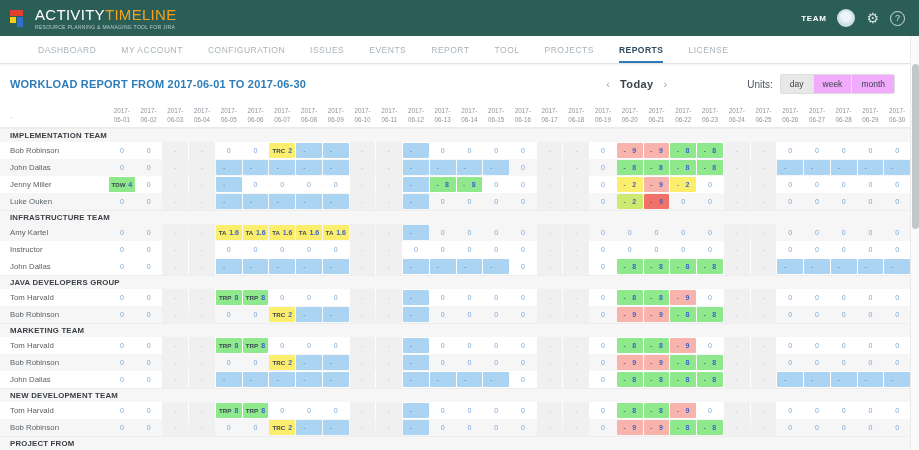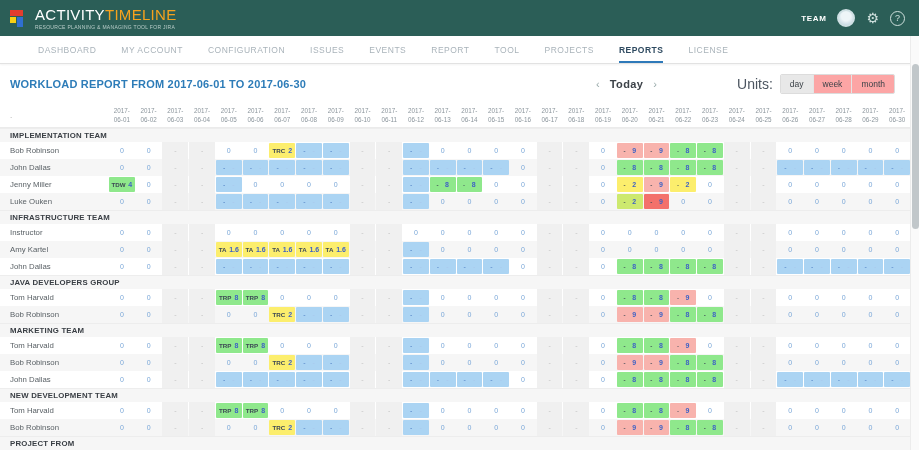--- a/index.html
+++ b/index.html
@@ -34,23 +34,23 @@
   .nav-item { font-size:8.5px; color:#a9b3ba; letter-spacing:.5px; display:flex; align-items:center;
               border-bottom:2px solid transparent; padding-top:2px; cursor:pointer; }
   .nav-item.active { color:#2e4a60; font-weight:bold; border-bottom-color:#2e79b9; }
   
   .toolbar { height:40px; display:flex; align-items:center; padding:0 24px 0 10px; }
   .page-title { font-size:11px; font-weight:bold; color:#2d7cb8; letter-spacing:.2px; }
   .today-group { margin-left:auto; display:flex; align-items:center; }
   .chev { color:#9aa; font-size:11px; padding:0 10px; cursor:pointer; }
   .today-btn { font-size:11px; font-weight:bold; color:#3c4248; letter-spacing:.4px; cursor:pointer; }
   .units-group { margin-left:70px; display:flex; align-items:center; }
-  .units-label { font-size:14px; color:#4c5560; margin-right:7px; }
+  .units-label { font-size:10px; color:#4c5560; margin-right:7px; }
   .units-seg { display:flex; border:1px solid #dcdcdc; border-radius:2px; overflow:hidden; }
-  .unit-btn { font-size:8.5px; color:#3c4248; padding:4px 9px; background:#fca5a5; cursor:pointer;
+  .unit-btn { font-size:8.5px; color:#3c4248; padding:4px 9px; background:#f0abfc; cursor:pointer;
               border-left:1px solid #e4e4e4; }
   .unit-btn:first-child { border-left:none; }
   .unit-btn.selected { background:#e8e8e8; }
   
   .grid { margin-right:9px; }
   .header-row, .member-row { display:grid; grid-template-columns:108px repeat(30, 1fr); column-gap:1px; }
   .header-row { height:24px; align-items:center; border-bottom:1px solid #ebebeb; }
   .corner { font-size:8px; color:#999; padding-left:10px; }
   .date-cell { text-align:center; font-size:6.3px; color:#8b959c; line-height:1.3; }
   .team-band { height:14px; background:#f6f6f6; border-top:1px solid #ededed;
@@ -746,113 +746,20 @@
           <span class="zero">0</span>
         </div>
         <div class="cell">
           <span class="zero">0</span>
         </div>
         <div class="cell">
           <span class="zero">0</span>
         </div>
       </div>
       <div class="team-band">INFRASTRUCTURE TEAM</div>
-      <div class="member-row">
-        <div class="name-cell">Instructor</div>
-        <div class="cell">
-          <span class="zero">0</span>
-        </div>
-        <div class="cell">
-          <span class="zero">0</span>
-        </div>
-        <div class="cell w">
-          <span class="wdash">-</span>
-        </div>
-        <div class="cell w">
-          <span class="wdash">-</span>
-        </div>
-        <div class="cell">
-          <span class="zero">0</span>
-        </div>
-        <div class="cell">
-          <span class="zero">0</span>
-        </div>
-        <div class="cell">
-          <span class="zero">0</span>
-        </div>
-        <div class="cell">
-          <span class="zero">0</span>
-        </div>
-        <div class="cell">
-          <span class="zero">0</span>
-        </div>
-        <div class="cell w">
-          <span class="wdash">-</span>
-        </div>
-        <div class="cell w">
-          <span class="wdash">-</span>
-        </div>
-        <div class="cell">
-          <span class="zero">0</span>
-        </div>
-        <div class="cell">
-          <span class="zero">0</span>
-        </div>
-        <div class="cell">
-          <span class="zero">0</span>
-        </div>
-        <div class="cell">
-          <span class="zero">0</span>
-        </div>
-        <div class="cell">
-          <span class="zero">0</span>
-        </div>
-        <div class="cell w">
-          <span class="wdash">-</span>
-        </div>
-        <div class="cell w">
-          <span class="wdash">-</span>
-        </div>
-        <div class="cell">
-          <span class="zero">0</span>
-        </div>
-        <div class="cell">
-          <span class="zero">0</span>
-        </div>
-        <div class="cell">
-          <span class="zero">0</span>
-        </div>
-        <div class="cell">
-          <span class="zero">0</span>
-        </div>
-        <div class="cell">
-          <span class="zero">0</span>
-        </div>
-        <div class="cell w">
-          <span class="wdash">-</span>
-        </div>
-        <div class="cell w">
-          <span class="wdash">-</span>
-        </div>
-        <div class="cell">
-          <span class="zero">0</span>
-        </div>
-        <div class="cell">
-          <span class="zero">0</span>
-        </div>
-        <div class="cell">
-          <span class="zero">0</span>
-        </div>
-        <div class="cell">
-          <span class="zero">0</span>
-        </div>
-        <div class="cell">
-          <span class="zero">0</span>
-        </div>
-      </div>
       <div class="member-row alt">
         <div class="name-cell">Amy Kartel</div>
         <div class="cell">
           <span class="zero">0</span>
         </div>
         <div class="cell">
           <span class="zero">0</span>
         </div>
         <div class="cell w">
           <span class="wdash">-</span>
@@ -894,20 +801,113 @@
           <span class="wdash">-</span>
         </div>
         <div class="cell w">
           <span class="wdash">-</span>
         </div>
         <div class="cell">
           <div class="chip" style="background: rgb(171, 212, 243);">
             <span class="d1">-</span>
             <span class="d2">-</span>
           </div>
+        </div>
+        <div class="cell">
+          <span class="zero">0</span>
+        </div>
+        <div class="cell">
+          <span class="zero">0</span>
+        </div>
+        <div class="cell">
+          <span class="zero">0</span>
+        </div>
+        <div class="cell">
+          <span class="zero">0</span>
+        </div>
+        <div class="cell w">
+          <span class="wdash">-</span>
+        </div>
+        <div class="cell w">
+          <span class="wdash">-</span>
+        </div>
+        <div class="cell">
+          <span class="zero">0</span>
+        </div>
+        <div class="cell">
+          <span class="zero">0</span>
+        </div>
+        <div class="cell">
+          <span class="zero">0</span>
+        </div>
+        <div class="cell">
+          <span class="zero">0</span>
+        </div>
+        <div class="cell">
+          <span class="zero">0</span>
+        </div>
+        <div class="cell w">
+          <span class="wdash">-</span>
+        </div>
+        <div class="cell w">
+          <span class="wdash">-</span>
+        </div>
+        <div class="cell">
+          <span class="zero">0</span>
+        </div>
+        <div class="cell">
+          <span class="zero">0</span>
+        </div>
+        <div class="cell">
+          <span class="zero">0</span>
+        </div>
+        <div class="cell">
+          <span class="zero">0</span>
+        </div>
+        <div class="cell">
+          <span class="zero">0</span>
+        </div>
+      </div>
+      <div class="member-row">
+        <div class="name-cell">Instructor</div>
+        <div class="cell">
+          <span class="zero">0</span>
+        </div>
+        <div class="cell">
+          <span class="zero">0</span>
+        </div>
+        <div class="cell w">
+          <span class="wdash">-</span>
+        </div>
+        <div class="cell w">
+          <span class="wdash">-</span>
+        </div>
+        <div class="cell">
+          <span class="zero">0</span>
+        </div>
+        <div class="cell">
+          <span class="zero">0</span>
+        </div>
+        <div class="cell">
+          <span class="zero">0</span>
+        </div>
+        <div class="cell">
+          <span class="zero">0</span>
+        </div>
+        <div class="cell">
+          <span class="zero">0</span>
+        </div>
+        <div class="cell w">
+          <span class="wdash">-</span>
+        </div>
+        <div class="cell w">
+          <span class="wdash">-</span>
+        </div>
+        <div class="cell">
+          <span class="zero">0</span>
         </div>
         <div class="cell">
           <span class="zero">0</span>
         </div>
         <div class="cell">
           <span class="zero">0</span>
         </div>
         <div class="cell">
           <span class="zero">0</span>
         </div>

